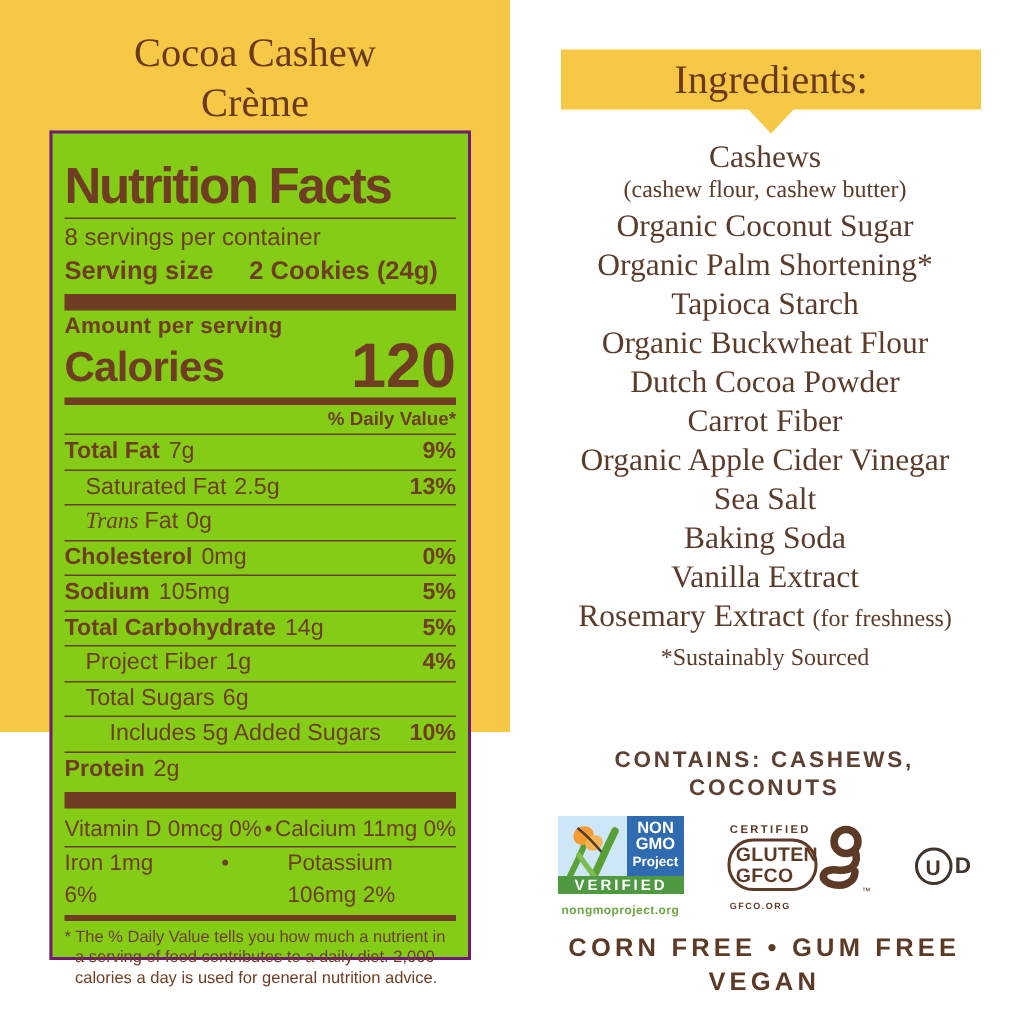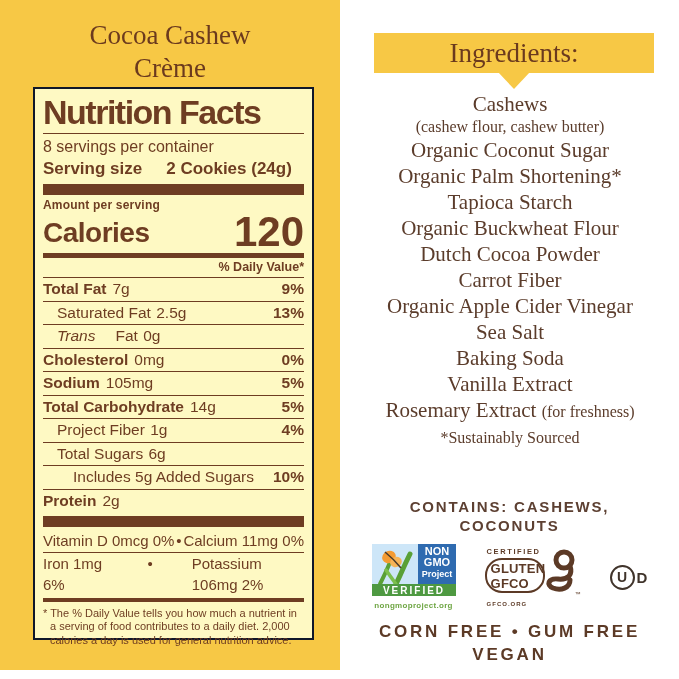--- a/index.html
+++ b/index.html
@@ -1,44 +1,44 @@
 <!DOCTYPE html>
 <html><head>
 <meta charset="utf-8">
 <style>
   html,body { margin:0; padding:0; background:#ffffff; }
   .canvas {
     position:relative; width:679px; height:679px; background:#ffffff;
     font-family:"Liberation Sans", sans-serif; overflow:hidden;
   }
   
-  .left-panel { position:absolute; left:0; top:0; width:340px; height:670px; background:#F7C845; }
+  .left-panel { position:absolute; left:0; top:0; width:340px; height:488px; background:#F7C845; }
   .product-title {
     position:absolute; top:19px; left:0; width:100%; text-align:center;
     font-family:"Liberation Serif", serif; font-size:27px; line-height:33px; color:#6B3A1E;
   }
   
   .nf-box {
     position:absolute; left:33px; top:87px; width:281px; height:553px; box-sizing:border-box;
-    background:#fef9c3; border:2px solid #0f172a; padding:5px 8px 6px; color:#6E3D22;
+    background:#84cc16; border:2px solid #701a75; padding:17px 8px 6px; color:#6E3D22;
   }
   .nf-title { font-size:34px; font-weight:bold; letter-spacing:-1.5px; line-height:37px; }
   .nf-hr { border:none; border-top:1px solid #6E3D22; margin:2px 0 3px; }
   .servings { font-size:16px; line-height:20px; }
   .serving-size { display:flex; gap:24px; font-size:17px; font-weight:bold; line-height:23px; }
   .bar-thick { height:11px; background:#6E3D22; margin:4px 0 3px; }
-  .aps { font-size:12px; font-weight:bold; line-height:15px; letter-spacing:0.2px; }
+  .aps { font-size:15px; font-weight:bold; line-height:15px; letter-spacing:0.2px; }
   .cal-row { position:relative; height:35px; }
   .cal-label { position:absolute; left:0; bottom:0; font-size:28px; font-weight:800; letter-spacing:-0.5px; line-height:30px; }
   .cal-value { position:absolute; right:0; bottom:-2px; font-size:42px; font-weight:800; line-height:36px; }
   .bar-med { height:5px; background:#6E3D22; margin:5px 0 0; }
   .dv-header { text-align:right; font-size:12.5px; font-weight:bold; line-height:19px; }
   .nf-row { display:flex; justify-content:space-between; border-top:1px solid #6E3D22; font-size:15.5px; line-height:22.5px; }
   .nf-row .nm b { margin-right:5px; }
-  .nf-row .nm i { margin-right:20px; }
+  .nf-row .nm i { margin-right:4px;font-family:Liberation Serif, serif; }
   .nf-row .nm span.amt { margin-left:1px; }
   .ind1 { padding-left:14px; }
   .ind2 { padding-left:30px; }
   .dv { font-weight:bold; }
   .vit-row { display:flex; justify-content:space-between; font-size:15px; line-height:21.5px; }
   .vit-row.second { border-top:1px solid #6E3D22;gap:39px; }
   .bar-sm { height:4px; background:#6E3D22; margin:2px 0 5px; }
   .footnote { font-size:11px; line-height:13.5px; padding-left:7px; text-indent:-7px; }
   
   .ing-banner {

